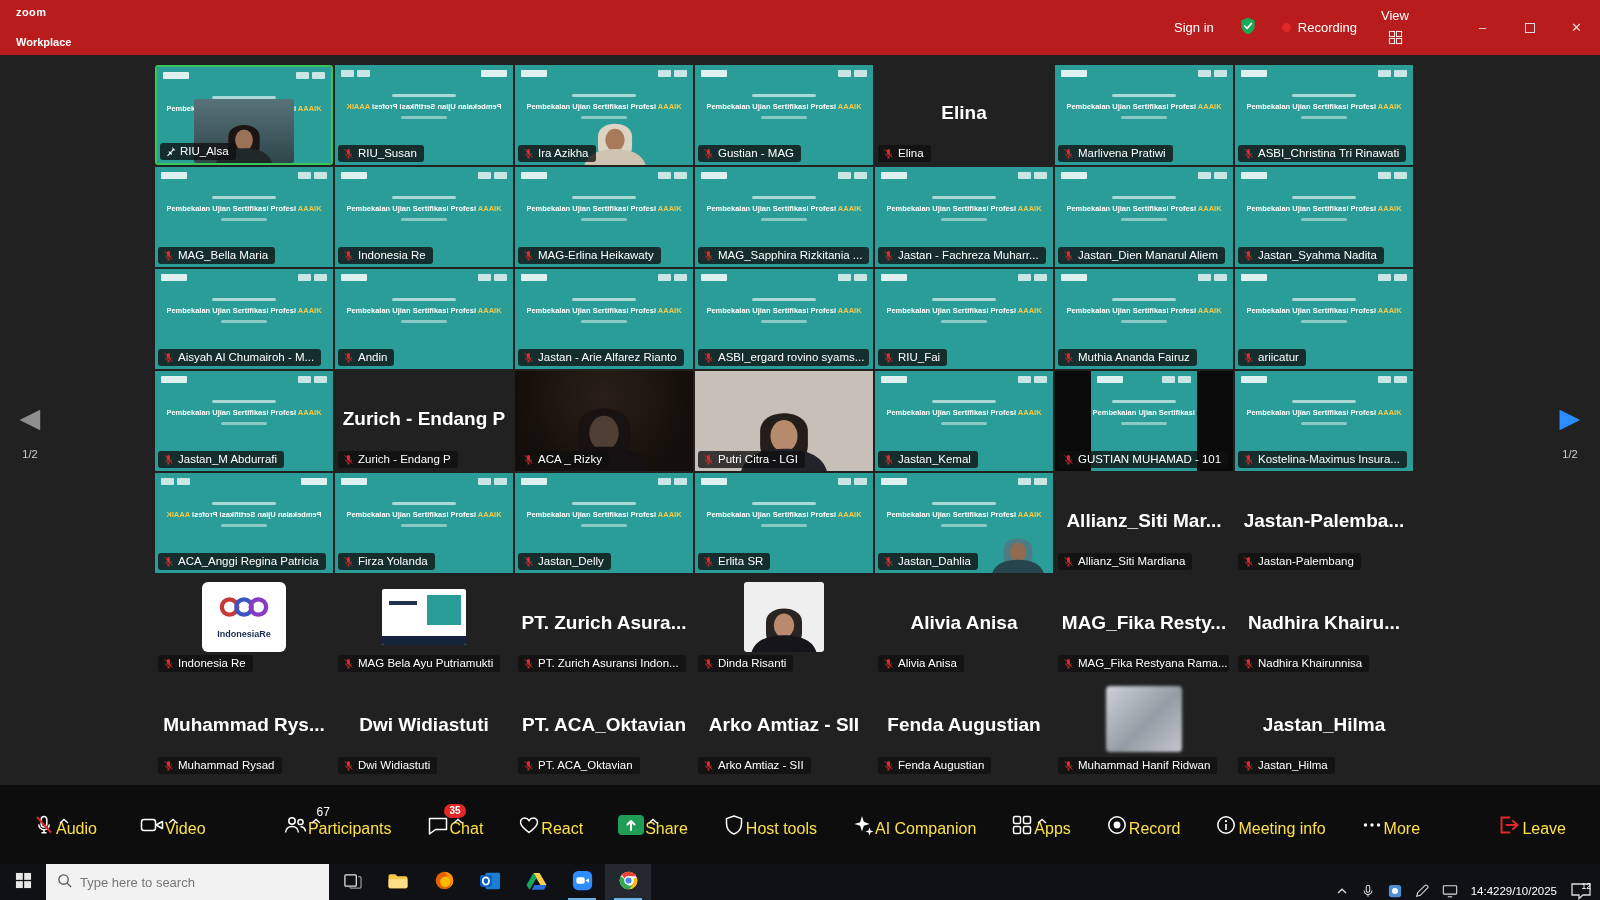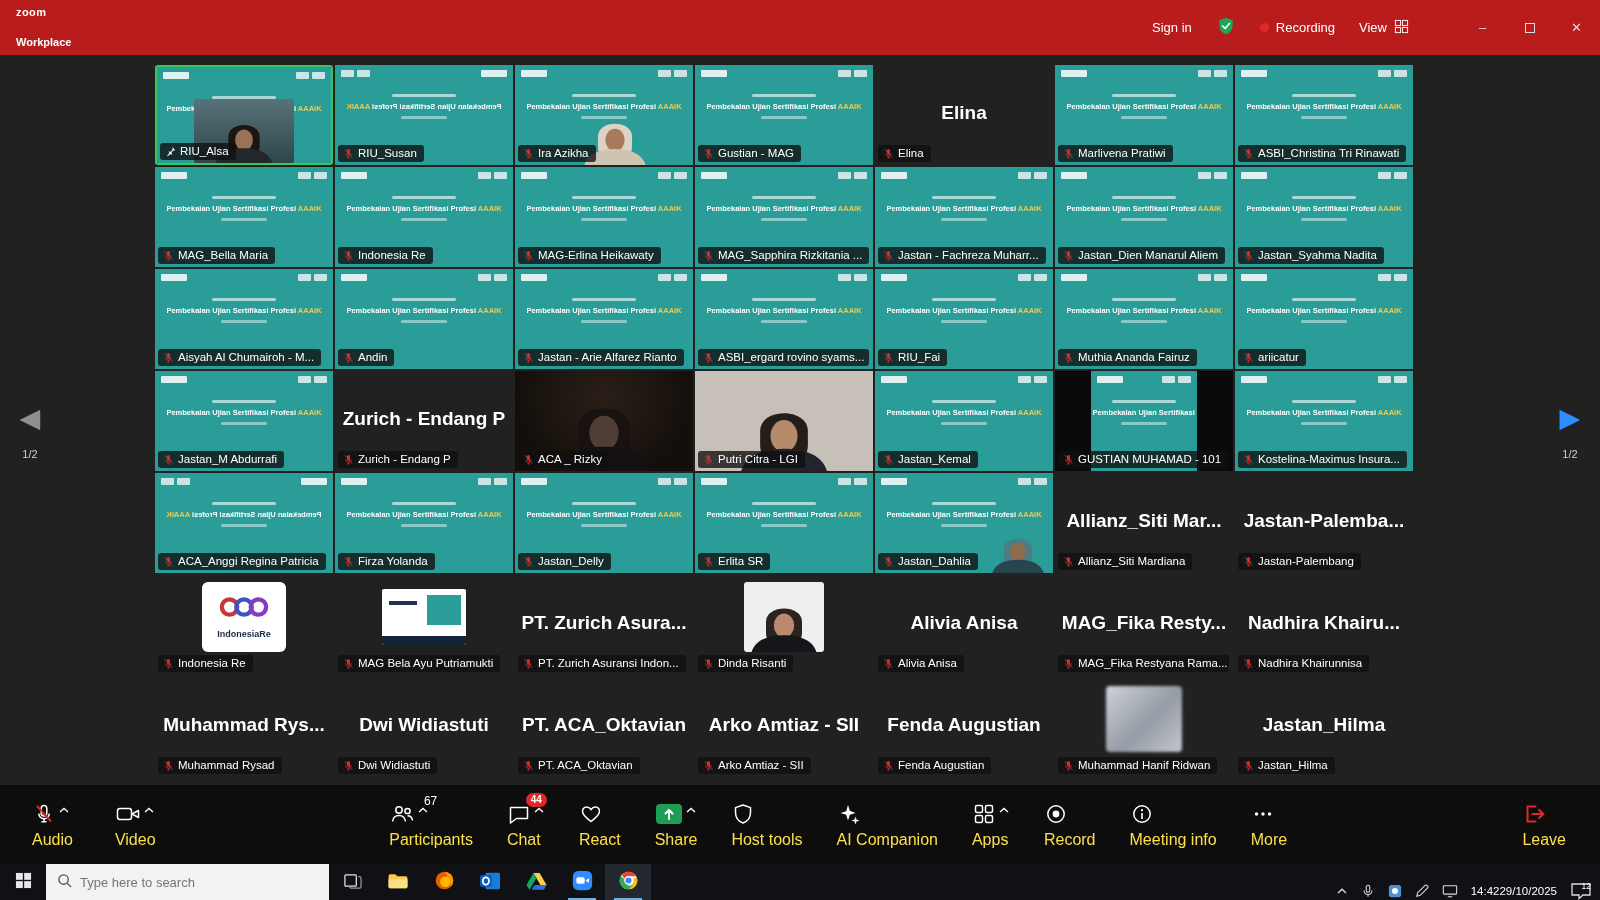--- a/index.html
+++ b/index.html
@@ -10,21 +10,21 @@
   
   .titlebar{position:absolute;top:0;left:0;width:100%;height:55px;background:#b91c1c;
     display:flex;align-items:center;color:#fff;z-index:30;}
   .logo{margin-left:16px;line-height:1;}
   .logo .z{font-size:11px;font-weight:bold;letter-spacing:.4px;}
   .logo .w{font-size:11px;font-weight:bold;margin-top:19px;}
   .tb-cluster{margin-left:auto;display:flex;align-items:center;gap:24px;font-size:13px;}
   .signin{background:none;border:none;color:#fff;font-size:13px;cursor:pointer;}
   .rec{display:flex;align-items:center;gap:7px;}
   .rec-dot{width:9px;height:9px;border-radius:50%;background:#e02828;}
-  .view{display:flex;align-items:center;gap:7px;background:none;border:none;color:#fff;font-size:13px;cursor:pointer;}
+  .view{display:flex;align-items:center;gap:7px;background:none;border:none;color:#fff;font-size:13px;cursor:pointer;flex-direction:column;}
   .win-controls{display:flex;margin-left:26px;}
   .win-btn{width:47px;height:45px;display:flex;align-items:center;justify-content:center;
     color:#ddd;background:none;border:none;font-size:13px;cursor:pointer;}
   .max-box{width:10px;height:10px;border:1px solid #ddd;display:block;}
 
   
   .main{position:absolute;top:45px;left:0;right:0;bottom:115px;background:#212121;}
   .grid{position:absolute;left:155px;top:20px;width:1258px;display:grid;
     grid-template-columns:repeat(7,1fr);grid-auto-rows:100px;gap:2px;}
   .tile{position:relative;background:#212121;overflow:hidden;}
@@ -83,21 +83,21 @@
   .pager.pright{right:8px;top:360px;}
   .pager.pright .arrow{color:#2d8cff;}
   .pager .pg{font-size:11px;margin-top:16px;color:#cfcfcf;}
 
   
   .zoombar{position:absolute;left:0;right:0;bottom:36px;height:79px;background:#0d0d0d;
     display:flex;align-items:center;z-index:30;}
   .tb-left{display:flex;gap:26px;margin-left:24px;}
   .tb-center{display:flex;gap:18px;margin:0 auto;}
   .tb-right{margin-right:26px;}
-  .tb-item{display:flex;flex-direction:column;align-items:flex-start;justify-content:center;background:none;border:none;
+  .tb-item{display:flex;align-items:flex-end;justify-content:center;background:none;border:none;
     color:#fff;position:relative;min-width:54px;padding:0 8px;cursor:pointer;}
   .tb-item .ic{height:26px;display:flex;align-items:center;justify-content:center;position:relative;line-height:0;}
   .tb-item .lbl{font-size:16px;margin-top:4px;color:#fde047;white-space:nowrap;}
   .caret{position:absolute;right:-13px;top:6px;line-height:0;}
   .badge-red{position:absolute;top:-8px;right:-16px;background:#e02828;color:#fff;font-size:10px;font-weight:bold;
     border-radius:9px;padding:1px 5px;line-height:1.2;}
   .badge-plain{position:absolute;top:0;right:-22px;font-size:12px;color:#fff;}
 
   
   .taskbar{position:absolute;left:0;right:0;bottom:0;height:36px;background:#0f1114;display:flex;
@@ -1148,21 +1148,21 @@
           <span class="lbl">Participants</span>
         </button>
         <button class="tb-item">
           <span class="ic">
             <svg width="24" height="24" viewBox="0 0 24 24" fill="none">
               <path d="M3.5 5.5h17v11h-11l-6 4.5z" stroke="#fff" stroke-width="1.5" stroke-linejoin="round"></path>
             </svg>
             <span class="caret"><svg width="10" height="6" viewBox="0 0 10 6" fill="none">
                 <path d="M1 5l4-3.6L9 5" stroke="#fff" stroke-width="1.3"></path>
               </svg></span>
-            <span class="badge-red">44</span>
+            <span class="badge-red">35</span>
           </span>
           <span class="lbl">Chat</span>
         </button>
         <button class="tb-item">
           <span class="ic">
             <svg width="24" height="24" viewBox="0 0 24 24" fill="none">
               <path d="M12 19.5C8.5 17 4.8 14 3.7 10.6 2.8 7.9 4.7 5 7.6 5c1.9 0 3.4 1 4.4 2.6C13 6 14.5 5 16.4 5c2.9 0 4.8 2.9 3.9 5.6C19.2 14 15.5 17 12 19.5z" stroke="#fff" stroke-width="1.5"></path>
             </svg>
           </span>
           <span class="lbl">React</span>

